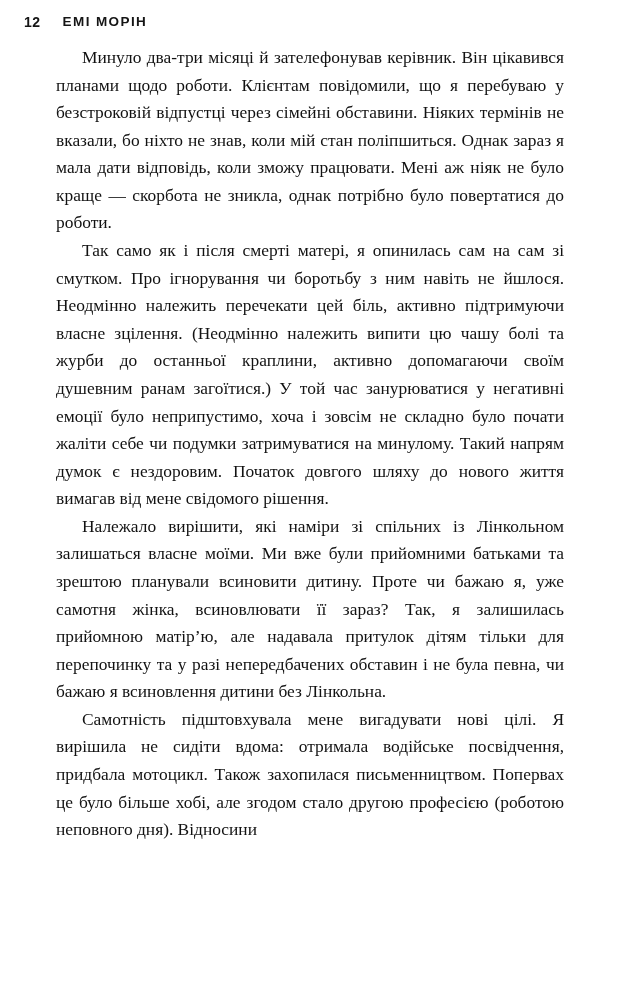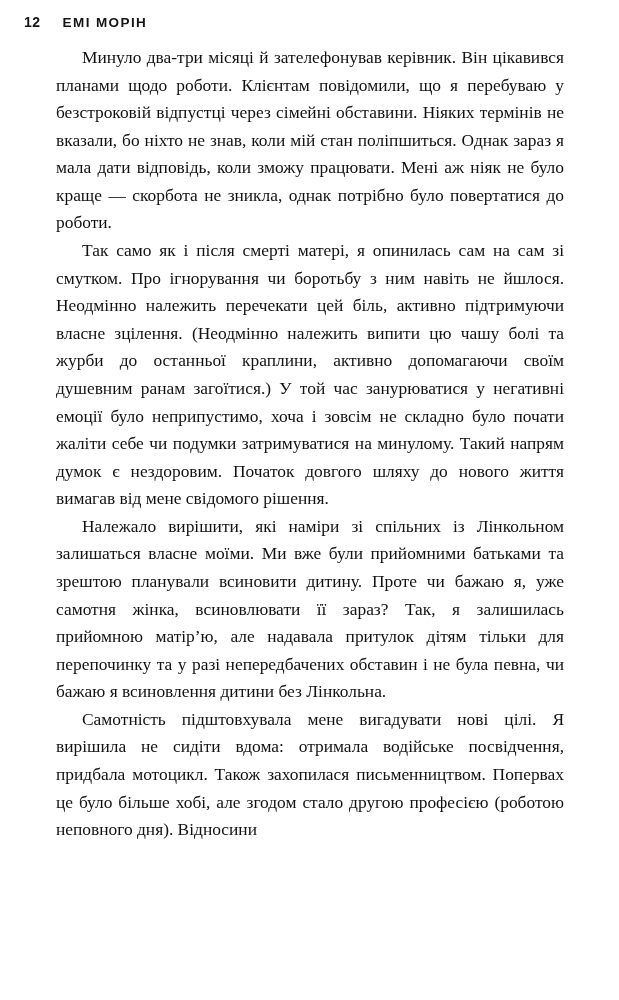--- a/index.html
+++ b/index.html
@@ -19,21 +19,21 @@
     position: absolute;
     inset: 0;
     padding: 0;
   }
   .header {
     position: absolute;
     top: 14px;
     left: 24px;
     right: 24px;
     display: flex;
-    align-items: center;
+    align-items: flex-start;
     gap: 14px;
   }
   .folio {
     font-family: "Liberation Sans", sans-serif;
     font-size: 14px;
     font-weight: bold;
     color: #151515;
     letter-spacing: 0.5px;
   }
   .running-head {

